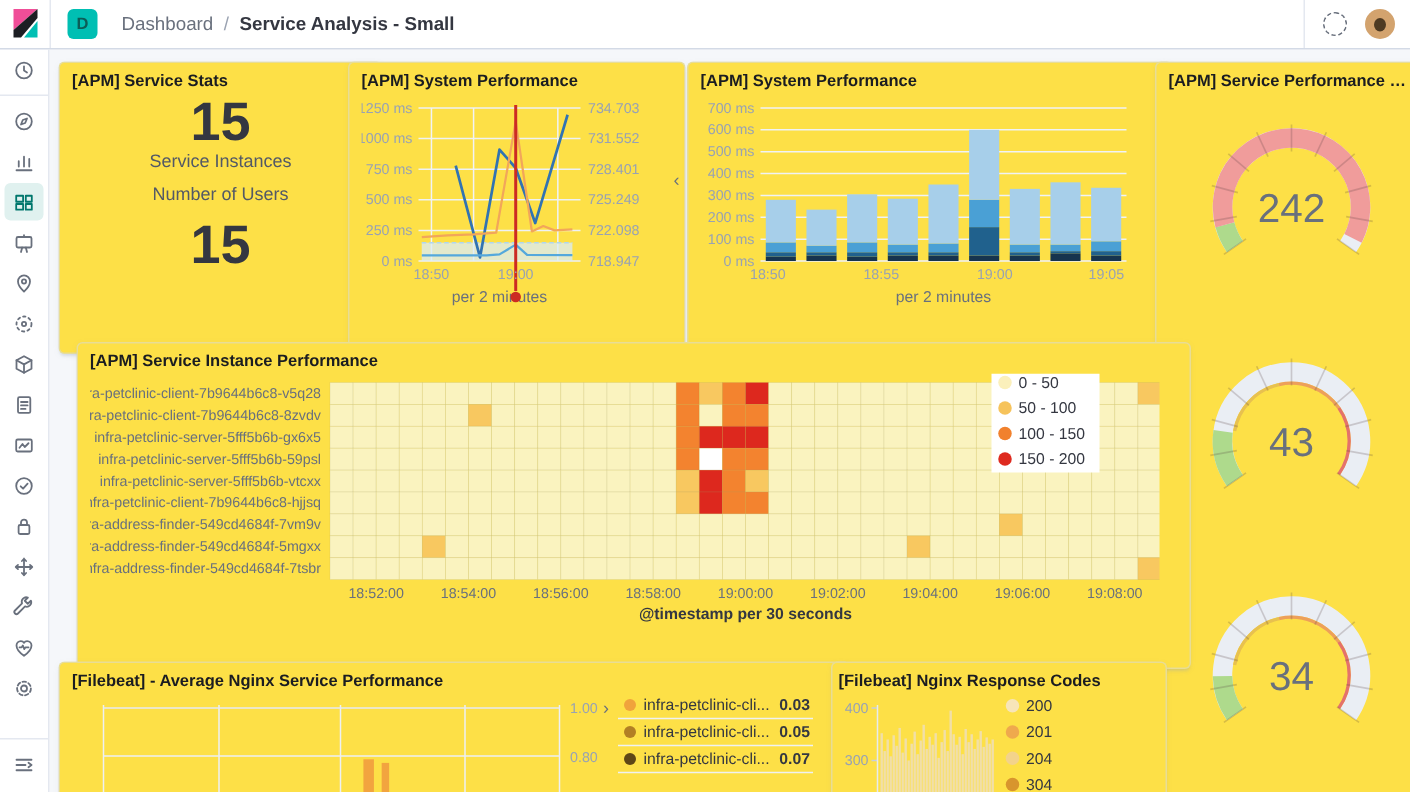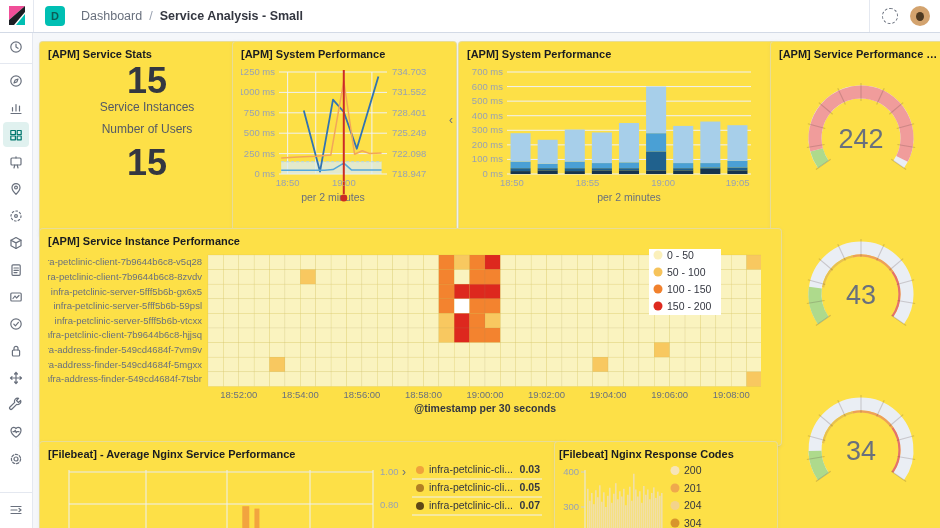--- a/index.html
+++ b/index.html
@@ -32,21 +32,21 @@
   .sb-spacer{flex:1}
   
   .panel{position:absolute;background:#fde047;border-radius:4px;padding:6px 8px;overflow:hidden;
          border:1px solid rgba(211,218,230,.5);
          box-shadow:0 2px 2px -1px rgba(152,162,179,.25),0 1px 5px -2px rgba(152,162,179,.25)}
   .panel h3{margin:0 0 2px 0;font-size:11px;font-weight:700;color:#1a1c21;white-space:nowrap;overflow:hidden;text-overflow:ellipsis}
   #panel-stats{left:39px;top:41px;width:198px;height:181px}
   #panel-system{left:232px;top:41px;width:207px;height:181px}
   #panel-service{left:458px;top:41px;width:306px;height:181px}
   #panel-gauges{left:770px;top:41px;width:165px;height:486px}
-  #panel-heatmap{left:39px;top:228px;width:725px;height:204px}
+  #panel-heatmap{left:51px;top:228px;width:725px;height:204px}
   #panel-avg{left:39px;top:441px;width:510px;height:87px}
   #panel-codes{left:554px;top:441px;width:210px;height:87px;padding-left:4px}
   
   .stats-col{display:flex;flex-direction:column;align-items:center;text-align:right}
   .stat-value{font-size:36px;line-height:38px;font-weight:700;color:#343741}
   .stat-value.big{font-size:42px;line-height:44px}
   .stat-label{font-size:12px;line-height:15px;color:#535966;margin-bottom:7px}
   .panel-scrollbar{position:absolute;right:2px;top:78px;width:4px;height:58px;border-radius:2px;background:#CBD0D9}
   .legend-toggle{position:absolute;font-size:12px;color:#69707D;cursor:pointer;line-height:12px}
   

